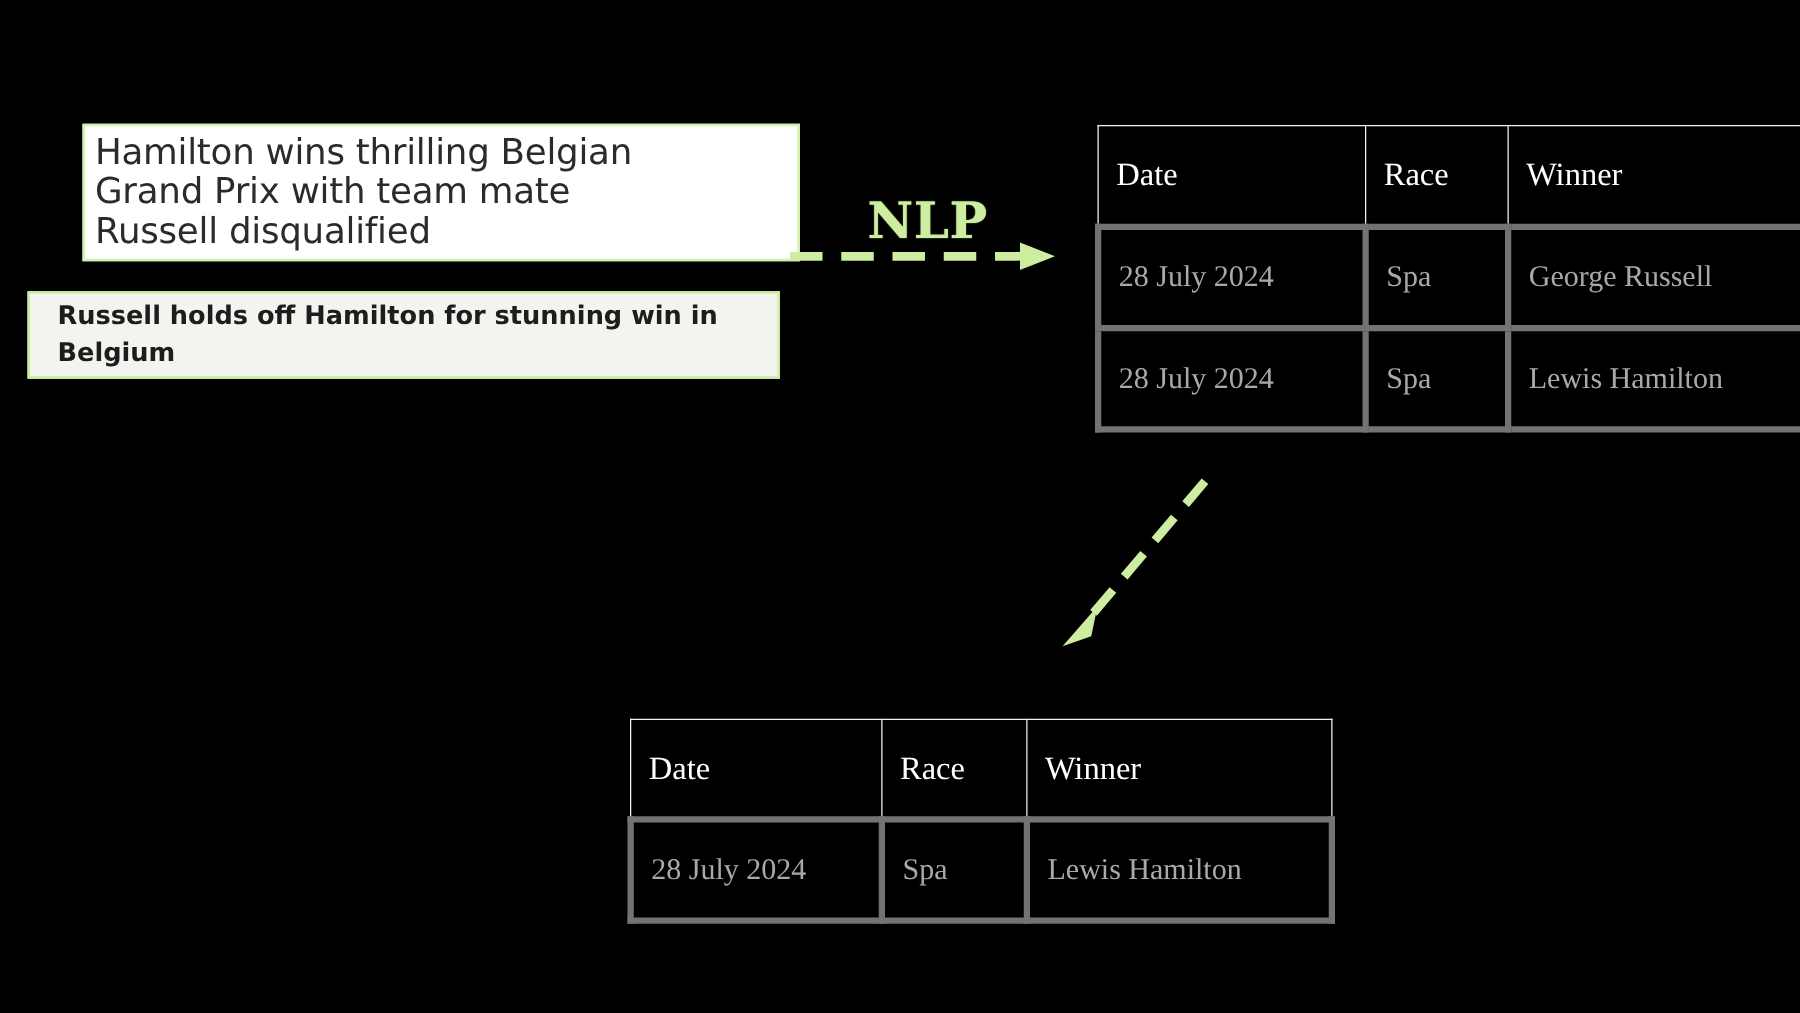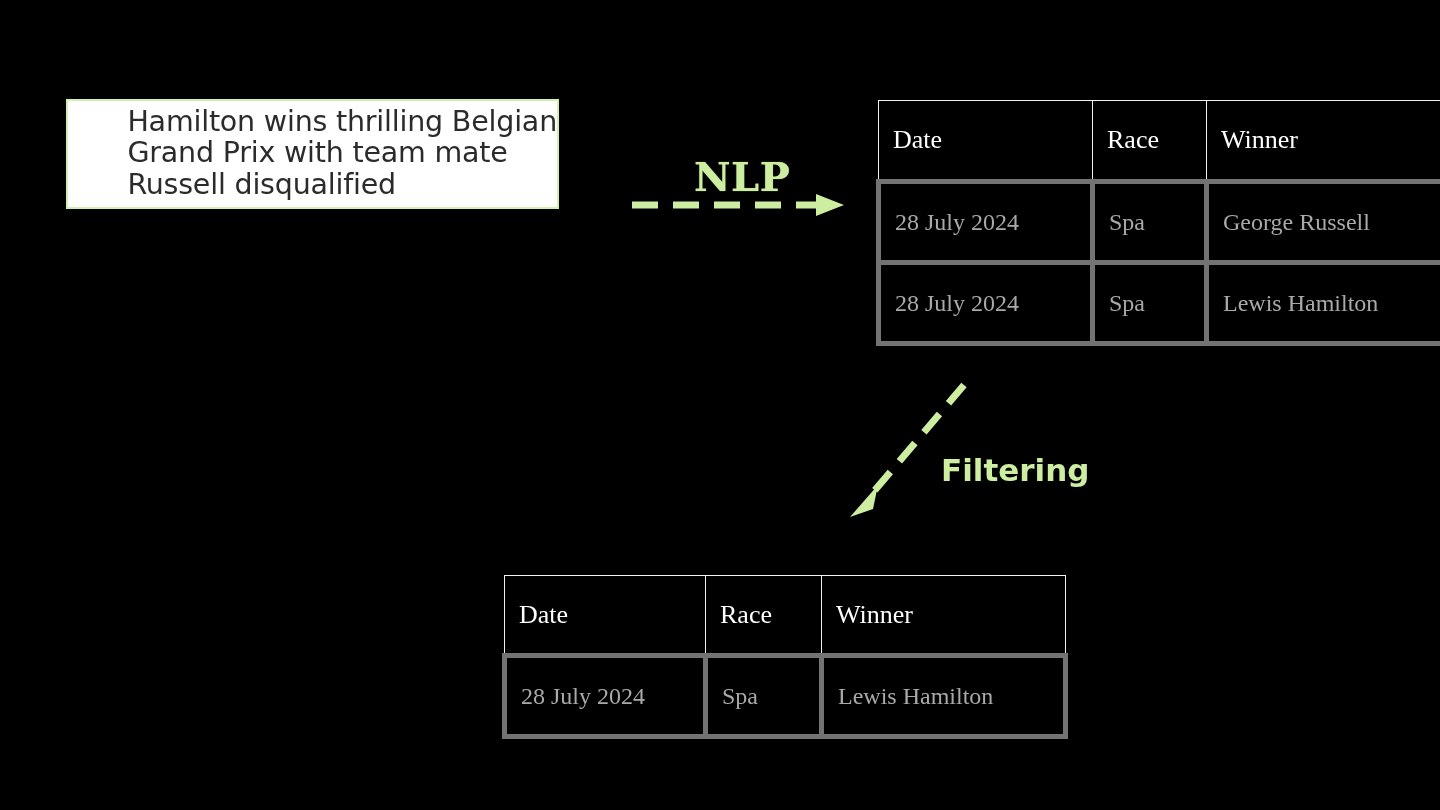--- a/index.html
+++ b/index.html
@@ -26,25 +26,24 @@
   .headline-card {
     position: absolute;
     box-sizing: border-box;
     border: 2px solid #cdeda0;
     display: flex;
     align-items: center;
   }
   #headline-card-1 {
     left: 66px;
     top: 99px;
-    width: 493px;
+    width: 574px;
     height: 110px;
     background: #ffffff;
     border-color: #d5f0ad;
-    justify-content: flex-end;
   }
   #headline-card-1 .headline-text {
     font-family: "DejaVu Sans", sans-serif;
     font-size: 28.5px;
     line-height: 1.1;
     color: #2b2b2b;
     letter-spacing: -0.2px;
     padding: 0 0 0 8px;
     white-space: pre;
     margin-top: -2px;
@@ -153,32 +152,35 @@
 <body>
 
 <div class="stage">
 
   <div class="headline-card" id="headline-card-1">
     <div class="headline-text">Hamilton wins thrilling Belgian
 Grand Prix with team mate
 Russell disqualified</div>
   </div>
 
+  <div class="headline-card" id="headline-card-2">
+    <div class="headline-text">Russell holds off Hamilton for stunning win in
+Belgium</div>
+  </div>
 
   <svg class="arrow-svg" id="arrow-nlp" viewBox="0 0 220 30">
     <line x1="2" y1="15" x2="186" y2="15" stroke="#cdeda0" stroke-width="7" stroke-dasharray="26 15" stroke-linecap="butt"></line>
     <polygon points="186,4 214,15 186,26" fill="#cdeda0"></polygon>
   </svg>
   <div class="flow-label" id="label-nlp">NLP</div>
 
   <svg class="arrow-svg" id="arrow-filtering" viewBox="0 0 140 150">
     <line x1="124" y1="10" x2="30" y2="121" stroke="#cdeda0" stroke-width="7" stroke-dasharray="24 14" stroke-linecap="butt"></line>
     <polygon points="10,142 38,110 33,134" fill="#cdeda0"></polygon>
   </svg>
-  <div class="flow-label" id="label-filtering">Filtering</div>
 
   <table class="data-table" id="table-extracted">
     <thead>
       <tr>
         <th class="col-date">Date</th>
         <th class="col-race">Race</th>
         <th class="col-winner">Winner</th>
       </tr>
     </thead>
     <tbody>

